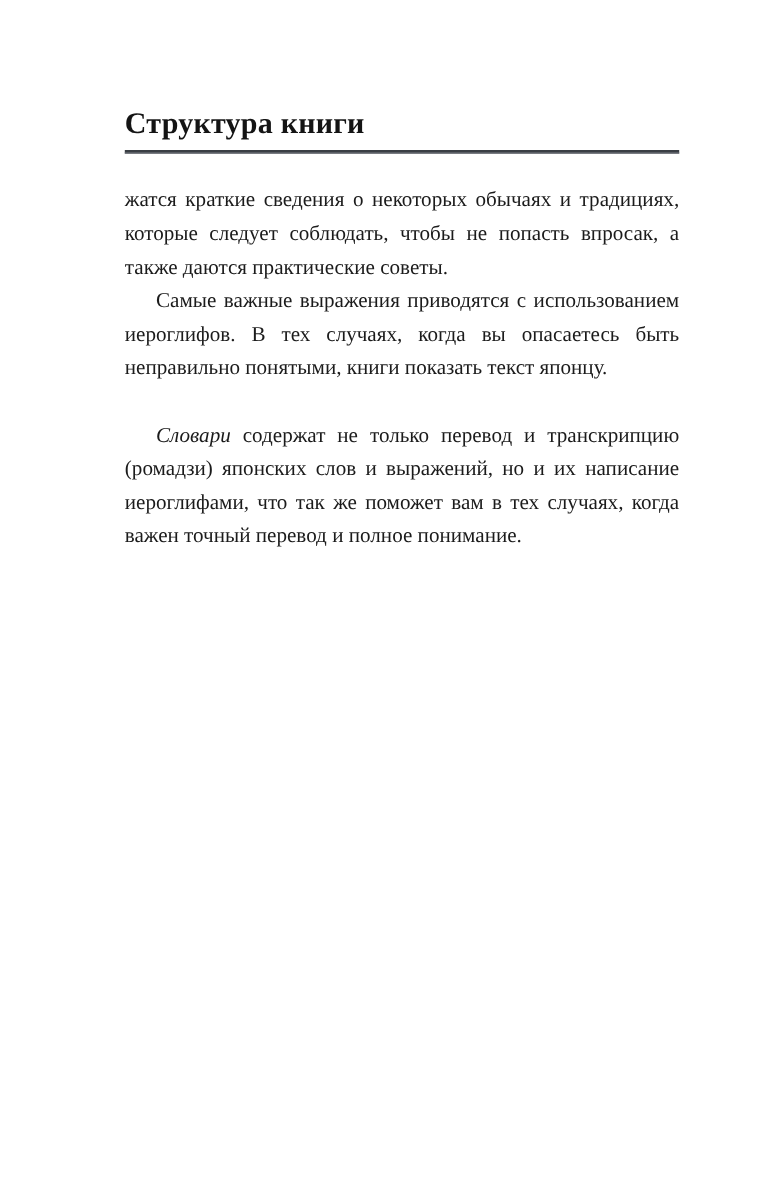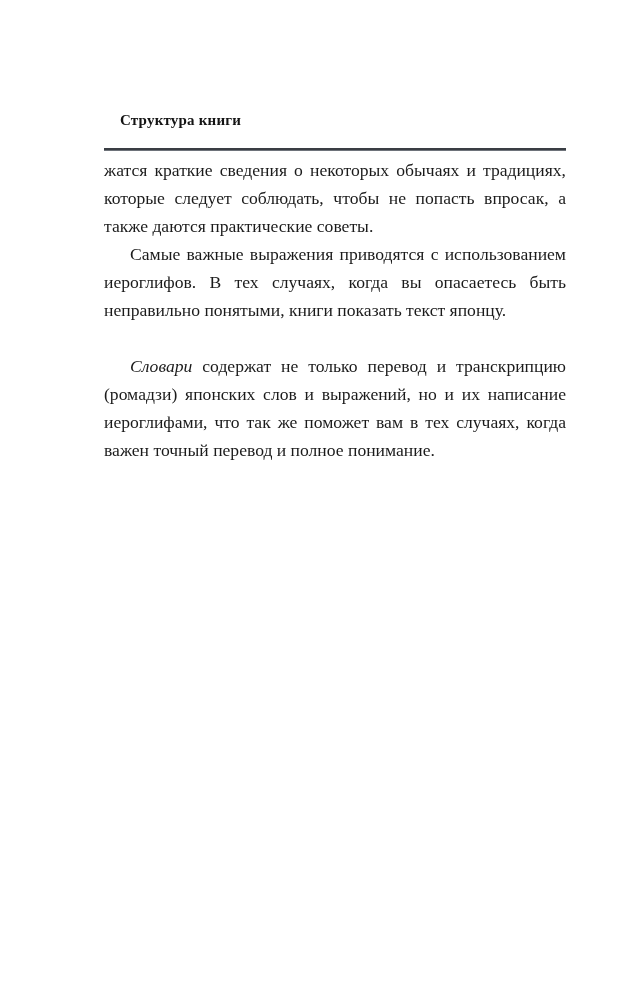--- a/index.html
+++ b/index.html
@@ -26,25 +26,25 @@
   .content {
     position: absolute;
     left: 104px;
     top: 92px;
     width: 462px;
   }
 
   .running-head {
     font-family: "Liberation Serif", "DejaVu Serif", serif;
     font-weight: bold;
-    font-size: 15px;
+    font-size: 25px;
     line-height: 24px;
     letter-spacing: 0.2px;
     color: #141414;
-    margin: 16px;
+    margin: 0;
     padding: 0;
   }
 
   .head-rule {
     margin-top: 9px;
     width: 462px;
     height: 2px;
     background: #3a3e44;
     border-bottom: 1px solid #6e737a;
     box-sizing: content-box;
@@ -55,21 +55,21 @@
     padding: 0;
     font-size: 17.6px;
     line-height: 28px;
     text-align: justify;
     text-justify: inter-word;
     color: #1b1b1b;
     hyphens: manual;
   }
 
   .para-first {
-    margin-top: 5px;
+    margin-top: 24px;
     text-indent: 0;
   }
 
   .para-indent {
     text-indent: 26px;
   }
 
   .para-spaced {
     margin-top: 28px;
     text-indent: 26px;

